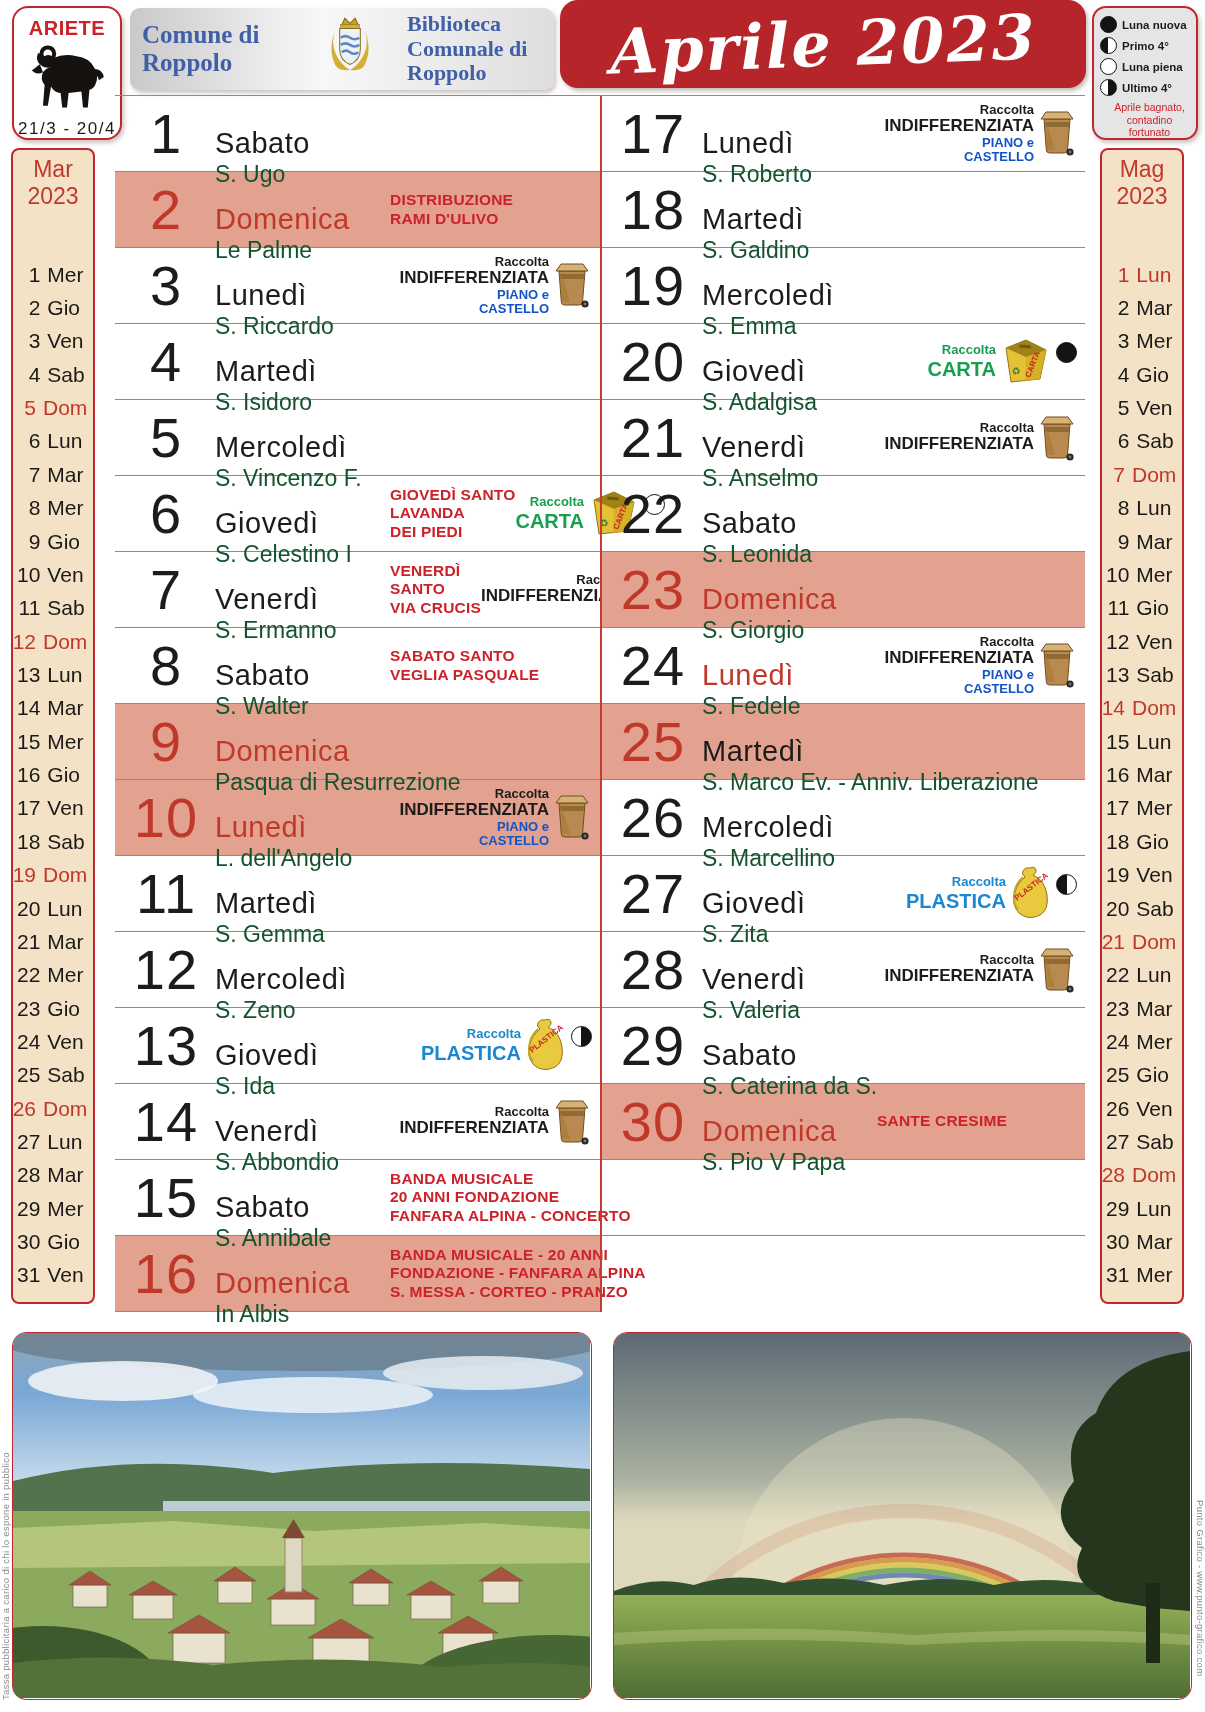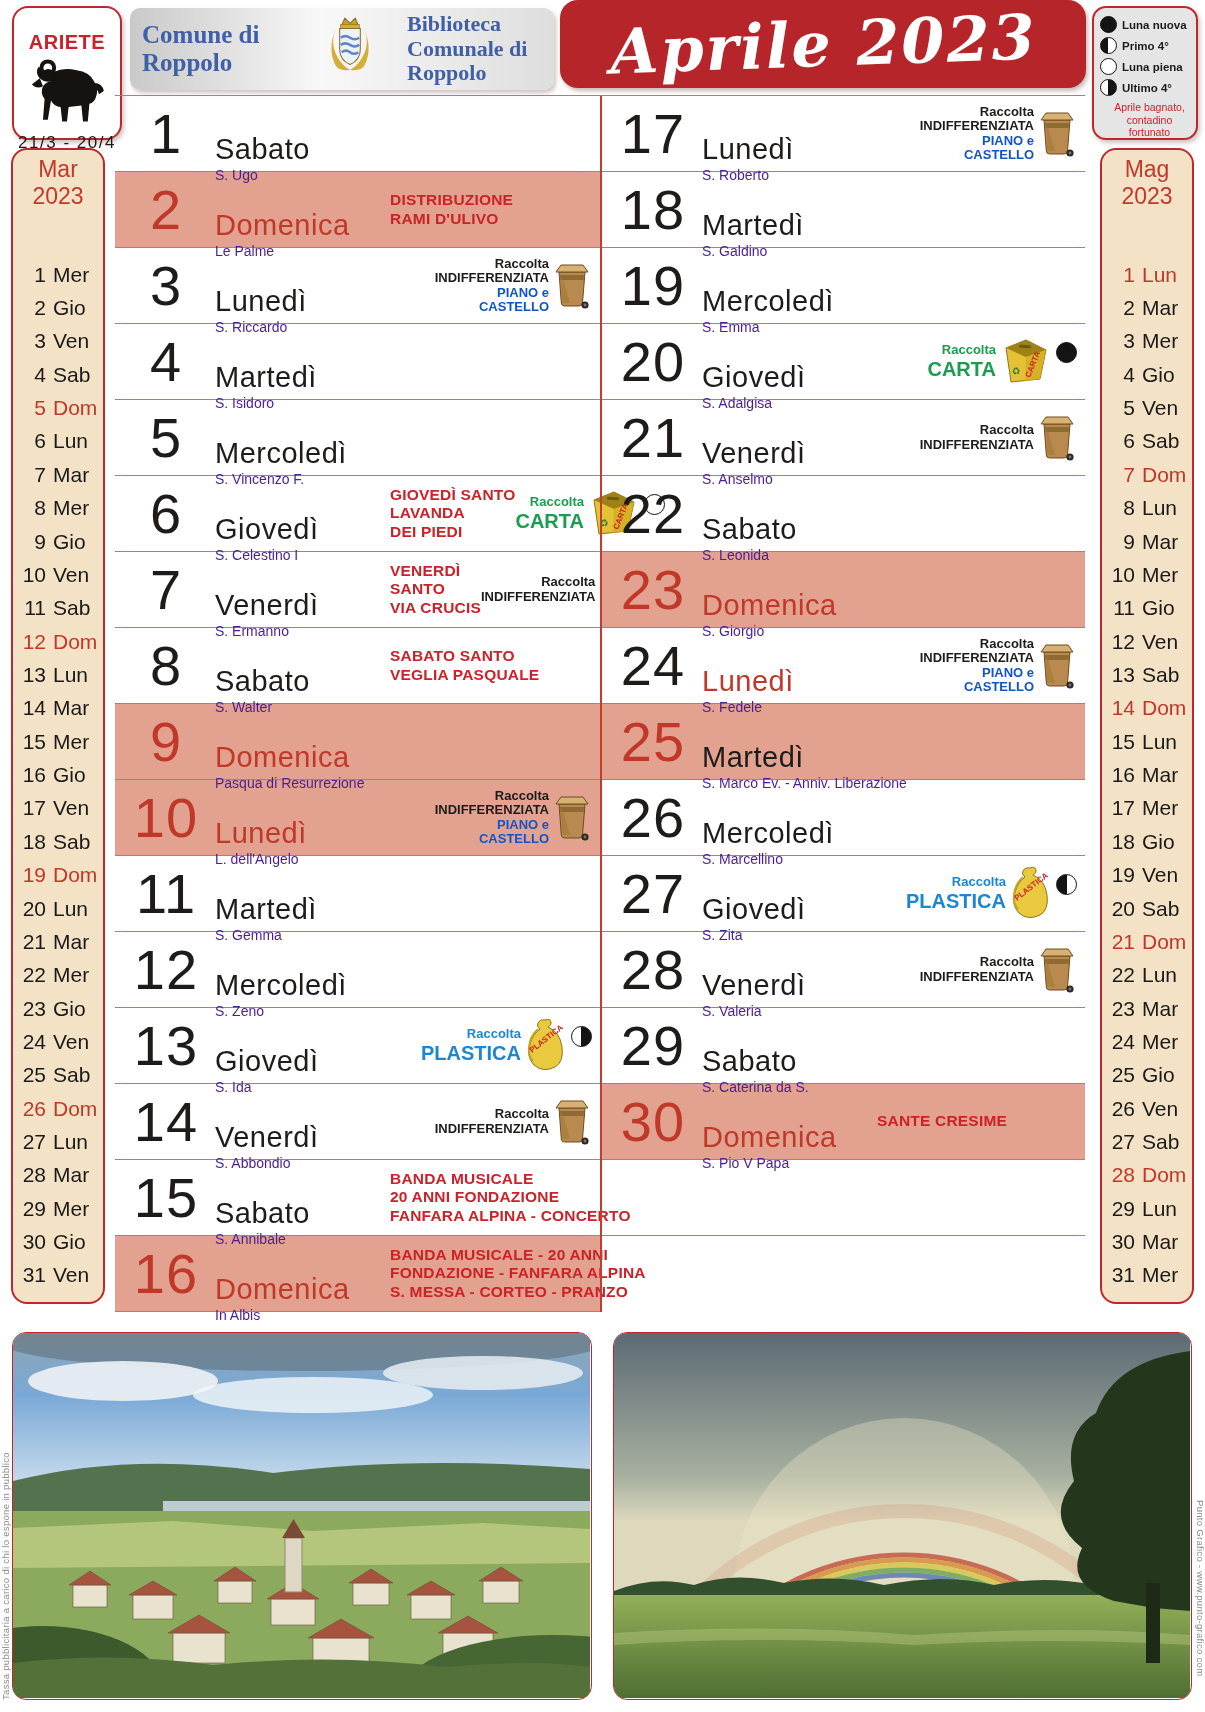--- a/index.html
+++ b/index.html
@@ -2,21 +2,21 @@
 <html><head>
 <meta charset="utf-8">
 <style>
   html,body{margin:0;padding:0;background:#fff;}
   .page{position:relative;width:1205px;height:1712px;background:#fff;overflow:hidden;
         font-family:"Liberation Sans",sans-serif;color:#1d1c1a;}
 
   
   .zodiac{position:absolute;left:12px;top:6px;width:110px;height:134px;background:#fff;
           border:2.5px solid #c0272d;border-radius:16px;text-align:center;box-sizing:border-box;
-          padding-top:23px;box-shadow:2px 3px 4px rgba(90,60,50,.3);}
+          padding-top:9px;box-shadow:2px 3px 4px rgba(90,60,50,.3);}
   .zodiac-name{color:#cc2128;font-weight:700;font-size:20px;letter-spacing:.5px;}
   .zodiac-range{font-size:17px;letter-spacing:1.5px;margin-top:1px;}
   .banner{position:absolute;left:130px;top:8px;width:424px;height:82px;border-radius:10px;
           background:linear-gradient(90deg,#c9c9c9,#f8f8f8 45%,#dedede);
           display:flex;align-items:center;justify-content:space-between;padding:0 12px;
           box-sizing:border-box;box-shadow:2px 3px 4px rgba(90,60,50,.3);}
   .banner-text{font-family:"Liberation Serif",serif;font-weight:700;color:#3f5fa8;
                font-size:25px;line-height:1.12;}
   .banner-text.left{width:150px;}
   .banner-text.right{width:135px;font-size:22px;}
@@ -34,22 +34,22 @@
 
   .moon{display:inline-block;width:17px;height:17px;border-radius:50%;border:1.6px solid #121212;
         box-sizing:border-box;background:#fff;flex:none;}
   .m-new{background:#141414;}
   .m-full{background:#fff;}
   .m-first{background:linear-gradient(90deg,#141414 50%,#fff 50%);}
   .m-last{background:linear-gradient(90deg,#fff 50%,#141414 50%);}
   .row-moon{width:21px;height:21px;align-self:flex-start;margin-top:9px;margin-left:2px;}
 
   
-  .side{position:absolute;top:148px;width:94px;height:1156px;background:#f4e2c7;
-        border:2px solid #c0272d;border-radius:16px;box-sizing:border-box;
+  .side{position:absolute;top:148px;width:84px;height:1156px;background:#f4e2c7;
+        border:2px solid #c0272d;border-radius:8px;box-sizing:border-box;
         display:flex;flex-direction:column;padding:6px 4px 10px;gap:46px;}
   .side.leftside{left:11px;}  .side.rightside{left:1100px;}
   .side-title{color:#c0392b;font-size:23px;text-align:center;flex:none;margin-bottom:2px;}
   .side-rows{flex:1;display:flex;flex-direction:column;}
   .side-row{flex:1;display:flex;align-items:center;justify-content:flex-end;font-size:21px;
         color:#1b1a18;gap:7px;padding-right:4px;}
   .side-row .sn{width:26px;text-align:right;}
   .side-row .sw{width:42px;text-align:left;}
   .side-row.red{color:#c0382a;}
 
@@ -60,28 +60,28 @@
   .col+.col{border-left:2px solid #c43b30;}
   .day-row{display:flex;align-items:center;height:76px;box-sizing:border-box;
         border-bottom:1.5px solid #d0715c;padding:0 8px 0 8px;overflow:visible;}
   .day-row.hl{background:#e2a28f;}
   .day-row.noline{border-bottom:none;}
   .day-num{flex:0 0 86px;font-size:56px;line-height:1;text-align:center;letter-spacing:1px;}
   .day-num.red{color:#c0382a;}
   .day-main{flex:0 0 175px;padding-left:6px;}
   .day-name{font-size:29px;letter-spacing:.5px;margin-top:48px;}
   .day-name.red{color:#c0382a;}
-  .day-saint{font-size:14px;margin-top:1px;color:#4c1d95;white-space:nowrap;}
+  .day-saint{font-size:23px;margin-top:1px;color:#14532d;white-space:nowrap;}
   .day-event{flex:1;color:#cc2128;font-weight:700;font-size:15.5px;line-height:1.18;
         letter-spacing:.2px;}
   .day-event div{white-space:nowrap;}
   .day-icons{margin-left:auto;display:flex;align-items:center;gap:3px;flex:none;}
   .wl{text-align:right;font-weight:700;line-height:1.1;}
   .wl .r1{font-size:13px;}
-  .wl .r2{font-size:13px;}
+  .wl .r2{font-size:17px;}
   .wl .big{font-size:20px;}
   .wl .blue-ln{color:#1254c8;font-size:13px;}
   .wl.green{color:#189e4e;}
   .wl.blue2{color:#1d86d0;}
   .w-ico{flex:none;}
 
   
   .photo{position:absolute;top:1332px;height:368px;border-radius:14px;overflow:hidden;
         border:1.5px solid #c0272d;box-sizing:border-box;}
   .photo.pleft{left:12px;width:580px;}

